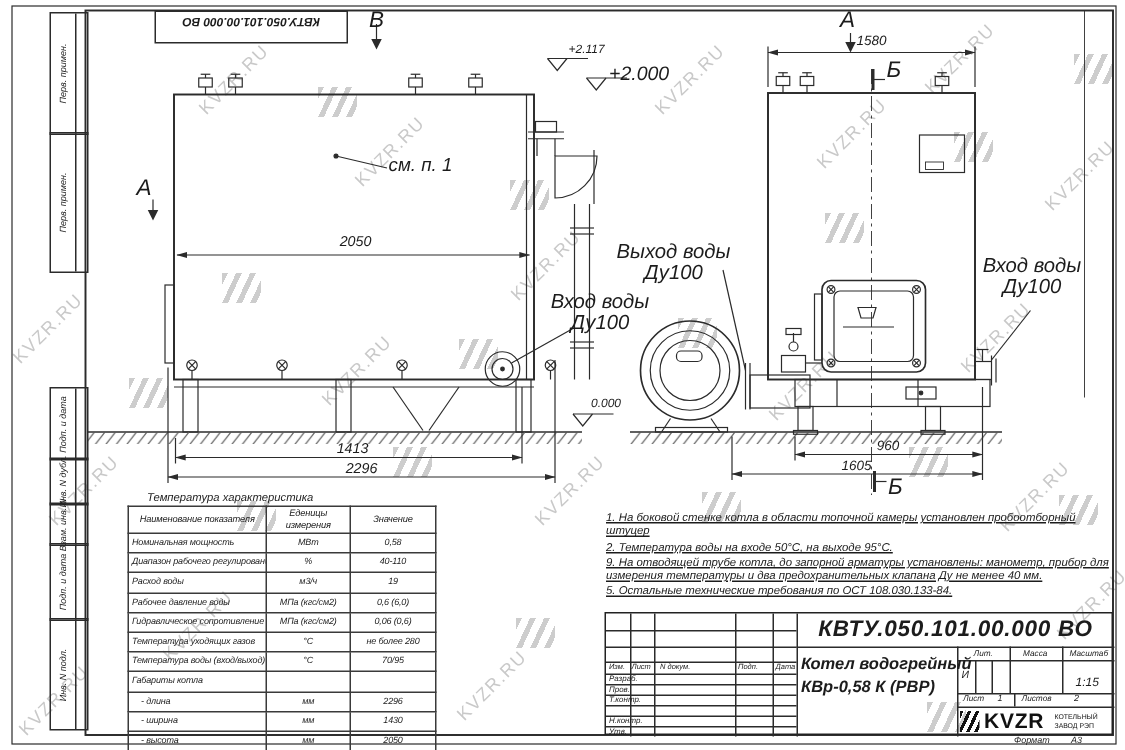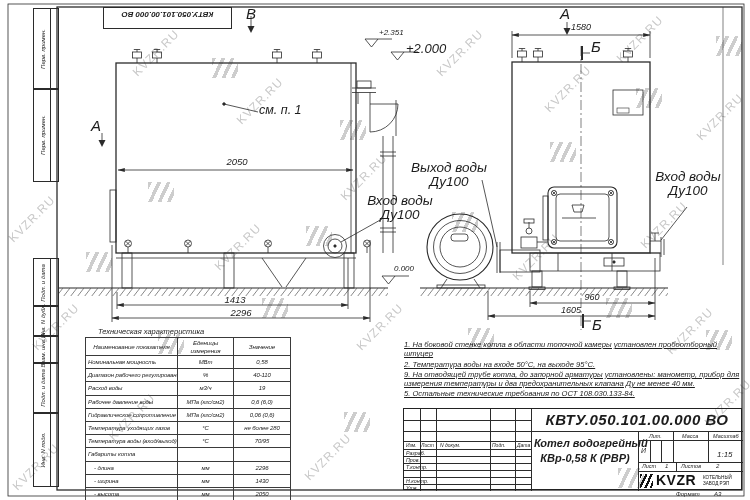--- a/index.html
+++ b/index.html
@@ -34,21 +34,21 @@
   .notes{position:absolute;left:404px;top:340px;width:338px;z-index:3;}
   .notes p{margin:0 0 1px 0;font-style:italic;font-size:7.6px;line-height:1.22;text-decoration:underline;}
   
   .tb{position:absolute;left:403px;top:408px;width:339px;height:82px;border:1.3px solid #222;
       box-sizing:border-box;z-index:3;}
   .tb .h{position:absolute;border-top:0.9px solid #2b2b2b;height:0;}
   .tb .v{position:absolute;border-left:0.9px solid #2b2b2b;width:0;}
   .tb .t{position:absolute;font-style:italic;white-space:nowrap;}
   .tb .big{position:absolute;left:127px;top:0;width:212px;height:22px;text-align:center;
            font-style:italic;font-weight:600;font-size:15px;letter-spacing:0.5px;padding-top:2px;}
-  .tb .nm{position:absolute;left:130px;top:27px;width:102px;text-align:center;font-style:italic;
+  .tb .nm{position:absolute;left:130px;top:27px;width:102px;text-align:left;font-style:italic;
           font-weight:600;font-size:11px;line-height:1.35;white-space:nowrap;}
   .logo-mark{position:absolute;width:13px;height:14px;
              background:repeating-linear-gradient(115deg,#111 0 2.2px,transparent 2.2px 4.8px);}
   .logo-txt{position:absolute;font-weight:bold;font-size:14px;letter-spacing:0.5px;color:#111;}
   .logo-sub{position:absolute;font-size:4.6px;line-height:1.2;color:#111;}
   .fmt{position:absolute;font-style:italic;font-size:6px;z-index:3;}
 </style>
 </head>
 <body>
 
@@ -300,21 +300,21 @@
     </div>
 
   <div class="docbox">
     <span>КВТУ.050.101.00.000 ВО</span>
   </div>
 
   <div class="lbl" style="left:246px;top:6px;font-size:15px">В</div>
   <div class="lbl" style="left:91px;top:118px;font-size:15px">А</div>
   <div class="lbl" style="left:259px;top:104px;font-size:12.5px">см. п. 1</div>
   <div class="lbl ctr" style="left:214px;top:157px;width:46px;font-size:9.5px">2050</div>
-  <div class="lbl" style="left:379px;top:29px;font-size:8px">+2.351</div>
+  <div class="lbl" style="left:379px;top:29px;font-size:8px">+2.117</div>
   <div class="lbl" style="left:406px;top:42px;font-size:13px">+2.000</div>
   <div class="lbl" style="left:394px;top:265px;font-size:8px">0.000</div>
   <div class="lbl ctr" style="left:403px;top:161px;width:92px;font-size:13.5px">
     <div>Выход воды</div>
       <div>Ду100</div>
   </div>
   <div class="lbl ctr" style="left:358px;top:194px;width:84px;font-size:13.5px">
     <div>Вход воды</div>
       <div>Ду100</div>
   </div>
@@ -325,21 +325,21 @@
   <div class="lbl ctr" style="left:557px;top:23px;width:48px;font-size:9px">1580</div>
   <div class="lbl" style="left:591px;top:39px;font-size:15px">Б</div>
   <div class="lbl" style="left:592px;top:317px;font-size:15px">Б</div>
   <div class="lbl ctr" style="left:646px;top:170px;width:84px;font-size:13.5px">
     <div>Вход воды</div>
       <div>Ду100</div>
   </div>
   <div class="lbl ctr" style="left:568px;top:293px;width:48px;font-size:9px">960</div>
   <div class="lbl ctr" style="left:545px;top:306px;width:52px;font-size:9px">1605</div>
 
-  <div class="spec-title">Техническая характеристика</div>
+  <div class="spec-title">Температура характеристика</div>
   <table class="spec">
     <colgroup>
         <col style="width:92px">
         <col style="width:56px">
         <col style="width:57px">
       </colgroup>
     <tbody>
         <tr class="hd">
       <td>Наименование показателя</td>
           <td>Еденицы измерения</td>

